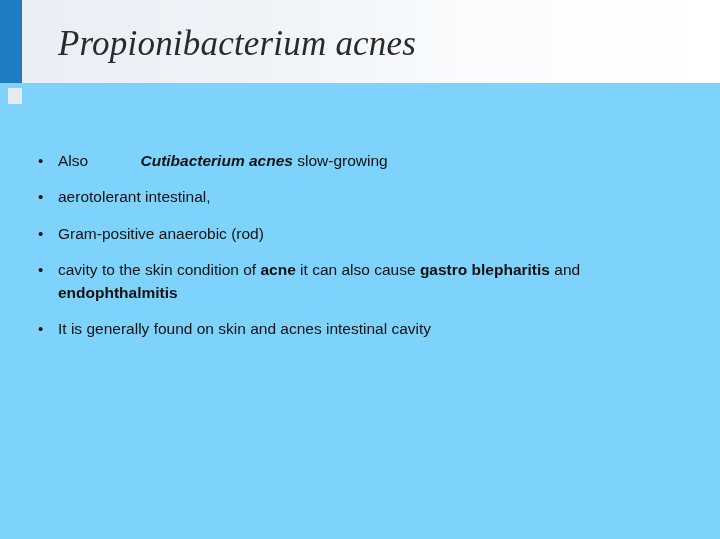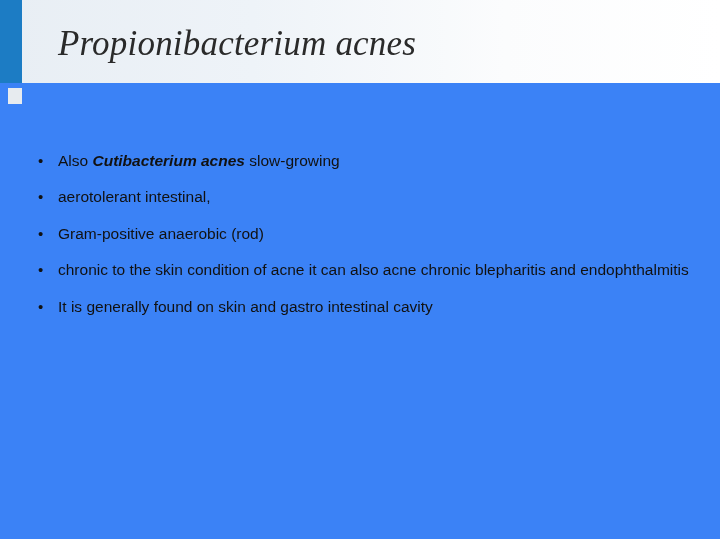--- a/index.html
+++ b/index.html
@@ -10,21 +10,21 @@
   body {
     width: 720px;
     height: 539px;
     font-family: "Liberation Sans", sans-serif;
     overflow: hidden;
   }
   .slide {
     position: relative;
     width: 720px;
     height: 539px;
-    background: #3b82f6;
+    background: #7dd3fc;
   }
   
   .title-band {
     position: absolute;
     left: 0;
     top: 0;
     width: 720px;
     height: 83px;
     background: linear-gradient(to right, #e8eef4 0%, #eef3f8 35%, #fbfcfd 70%, #ffffff 100%);
   }
@@ -75,22 +75,22 @@
     position: absolute;
     left: 2px;
     top: 0px;
     font-size: 15px;
     color: #111111;
     line-height: 1.45;
   }
   .bullet .text {
     display: block;
   }
-  .b { font-weight: normal; }
-  .bi { font-weight: bold; font-style: italic; }
+  .b { font-weight: bold; }
+  .bi { font-weight: bold; font-style: italic; margin-left: 48px; }
 </style>
 </head>
 <body>
 
 <div class="slide">
 
   <div class="title-band"></div>
   <div class="title-accent"></div>
   <div class="title-accent-small"></div>
 
@@ -104,21 +104,21 @@
       <div class="bullet">
         <span class="dot">•</span>
         <span class="text"><span>aerotolerant intestinal,</span></span>
       </div>
       <div class="bullet">
         <span class="dot">•</span>
         <span class="text"><span>Gram-positive anaerobic (rod)</span></span>
       </div>
       <div class="bullet">
         <span class="dot">•</span>
-        <span class="text"><span>chronic to the skin condition of </span><span class="b">acne</span><span> it can also acne </span><span class="b">chronic blepharitis</span><span> and </span><span class="b">endophthalmitis</span></span>
+        <span class="text"><span>cavity to the skin condition of </span><span class="b">acne</span><span> it can also cause </span><span class="b">gastro blepharitis</span><span> and </span><span class="b">endophthalmitis</span></span>
       </div>
       <div class="bullet">
         <span class="dot">•</span>
-        <span class="text"><span>It is generally found on skin and gastro intestinal cavity</span></span>
+        <span class="text"><span>It is generally found on skin and acnes intestinal cavity</span></span>
       </div>
     </div>
 
 </div>
 
 </body></html>

